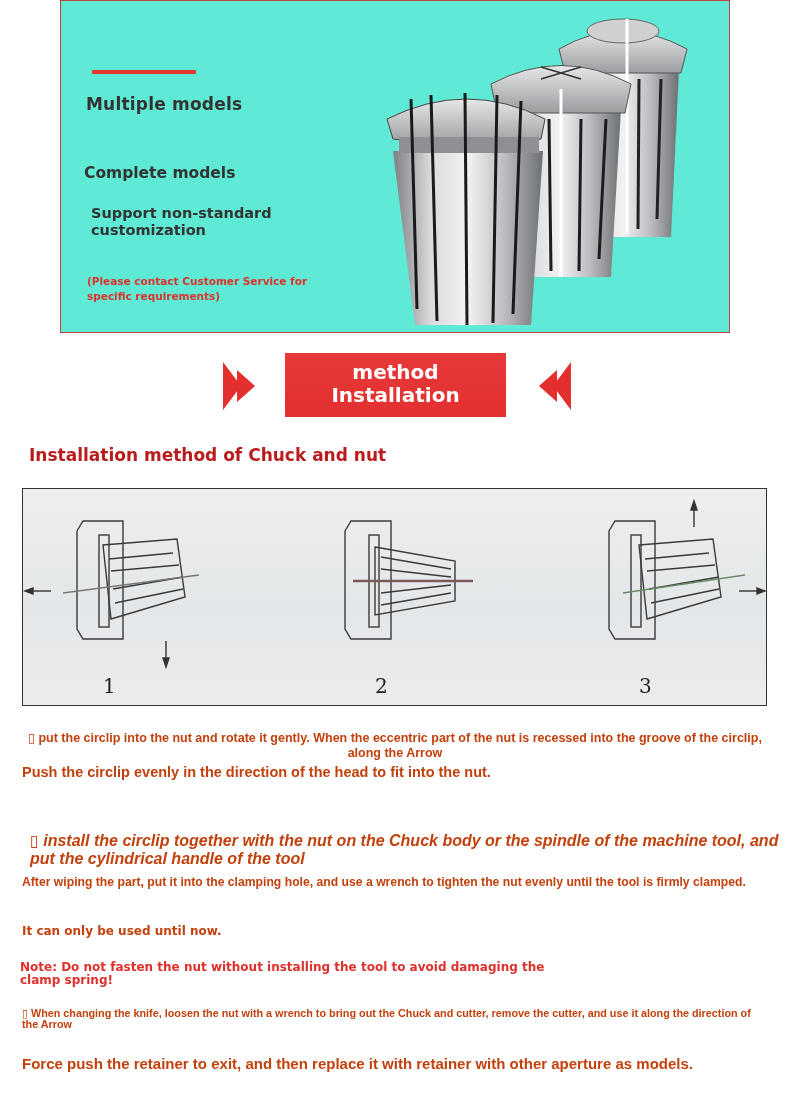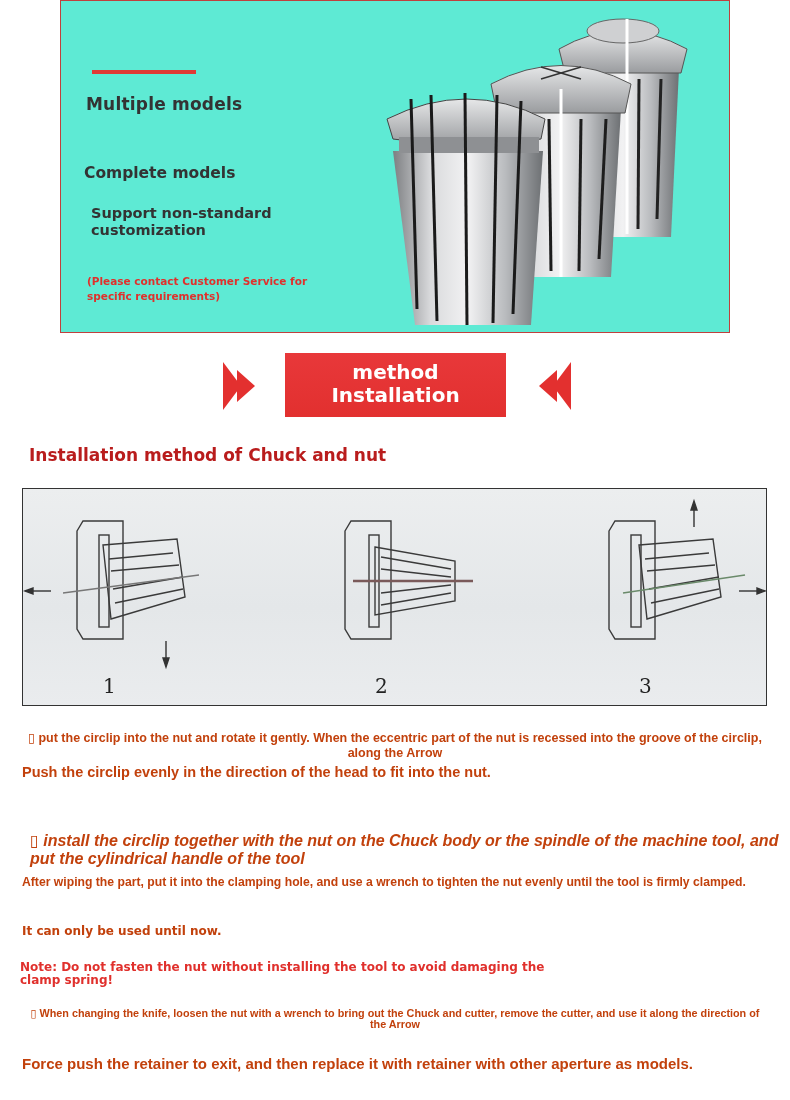--- a/index.html
+++ b/index.html
@@ -41,21 +41,21 @@
   .step-num { position: absolute; font-family: "DejaVu Serif", "Liberation Serif", serif; font-size: 20px; color: #222; }
 
   
   .instr { position: absolute; font-family: "Liberation Sans", "DejaVu Sans", sans-serif; font-weight: bold; color: #c2410c; }
   .p1 { left: 22px; top: 731px; width: 746px; text-align: center; font-size: 12.5px; line-height: 15px; }
   .p2 { left: 22px; top: 764px; font-size: 14.5px; }
   .p3 { left: 30px; top: 831px; font-size: 16px; font-style: italic; }
   .p4 { left: 22px; top: 875px; font-size: 12.2px; }
   .p5 { left: 22px; top: 924px; font-size: 12px; font-family: "DejaVu Sans", sans-serif; }
   .p6 { left: 20px; top: 961px; width: 540px; font-size: 12px; color: #e0302c; line-height: 13px; font-family: "DejaVu Sans", sans-serif; }
-  .p7 { left: 22px; top: 1008px; width: 746px; text-align: center; font-size: 10.8px; line-height: 10.5px; }
+  .p7 { left: 22px; top: 1008px; width: 746px; text-align: left; font-size: 10.8px; line-height: 10.5px; }
   .p8 { left: 22px; top: 1055px; font-size: 15px; }
 </style>
 </head>
 <body>
 
 <div class="panel">
   <div class="red-bar"></div>
   <div class="title-multi">Multiple models</div>
   <div class="title-complete">Complete models</div>
   <div class="support">Support non-standard customization</div>

